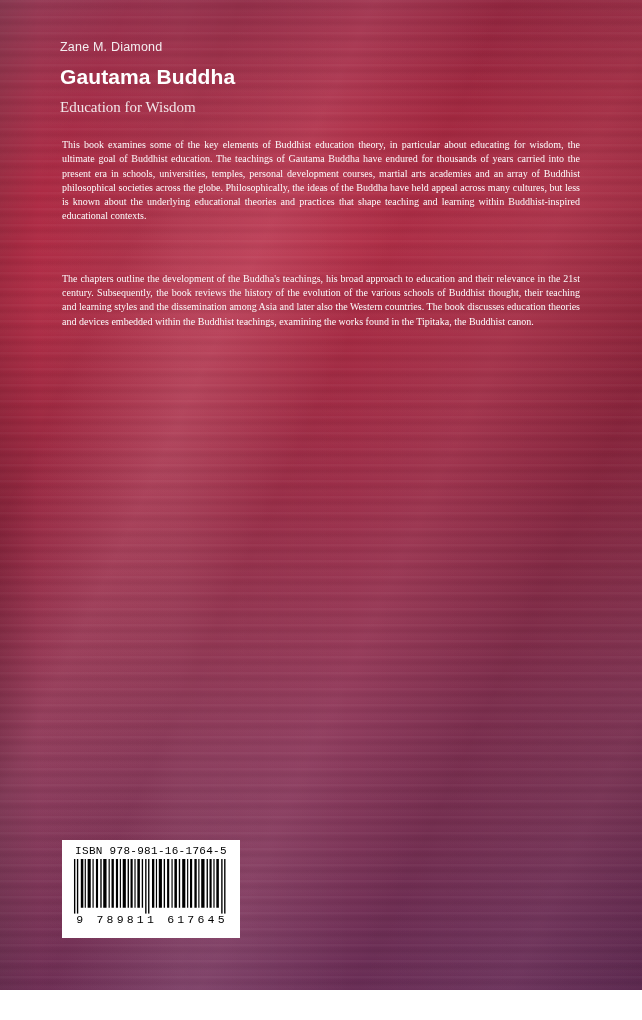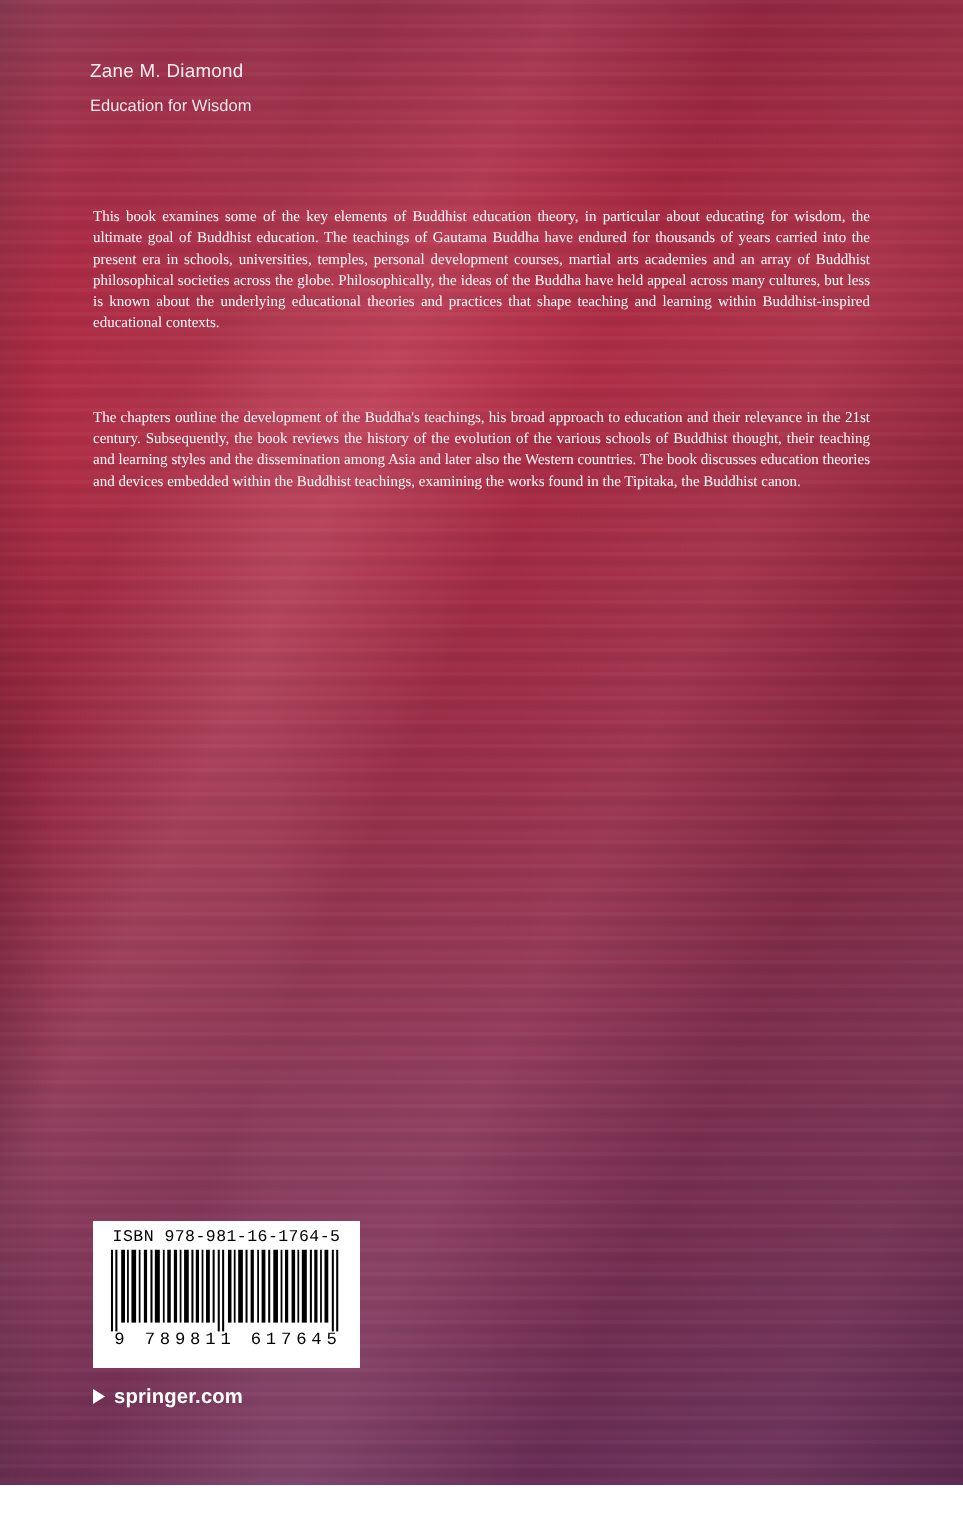--- a/index.html
+++ b/index.html
@@ -98,22 +98,22 @@
   }
   .title {
     font-family: "Liberation Sans", sans-serif;
     font-size: 21px;
     font-weight: bold;
     letter-spacing: 0.1px;
     margin-bottom: 10px;
     color: #ffffff;
   }
   .subtitle {
-    font-family: Liberation Sans, sans-serif;
-    font-size: 11px;
+    font-family: Liberation Serif, serif;
+    font-size: 15px;
     color: #f2e7ea;
   }
 
   .blurb {
     position: absolute;
     left: 62px;
     top: 138px;
     width: 518px;
     color: #ffffff;
   }
@@ -191,20 +191,21 @@
   }
 </style>
 </head>
 <body>
 
 <div class="cover">
   <div class="content">
 
     <div class="header">
       <div class="author">Zane M. Diamond</div>
+      <div class="title">Gautama Buddha</div>
       <div class="subtitle">Education for Wisdom</div>
     </div>
 
     <div class="blurb">
       <p>This book examines some of the key elements of Buddhist education theory, in particular about educating for wisdom, the ultimate goal of Buddhist education. The teachings of Gautama Buddha have endured for thousands of years carried into the present era in schools, universities, temples, personal development courses, martial arts academies and an array of Buddhist philosophical societies across the globe. Philosophically, the ideas of the Buddha have held appeal across many cultures, but less is known about the underlying educational theories and practices that shape teaching and learning within Buddhist-inspired educational contexts.</p>
       <p>The chapters outline the development of the Buddha's teachings, his broad approach to education and their relevance in the 21st century. Subsequently, the book reviews the history of the evolution of the various schools of Buddhist thought, their teaching and learning styles and the dissemination among Asia and later also the Western countries. The book discusses education theories and devices embedded within the Buddhist teachings, examining the works found in the Tipitaka, the Buddhist canon.</p>
     </div>
 
     <div class="barcode-block">
       <div class="barcode-box">
@@ -252,20 +253,16 @@
               <rect x="144" y="0" width="1.2" height="50"></rect>
               <rect x="147" y="0" width="2.6" height="50"></rect>
               <rect x="152" y="0" width="1.4" height="56"></rect>
               <rect x="155" y="0" width="1.4" height="56"></rect>
             </g>
           </svg>
         </div>
         <div class="ean-digits">9 789811 617645</div>
       </div>
 
-      <div class="springer">
-        <span class="tri"></span>
-        <span class="label">springer.com</span>
-      </div>
     </div>
 
   </div>
 </div>
 
 </body></html>

